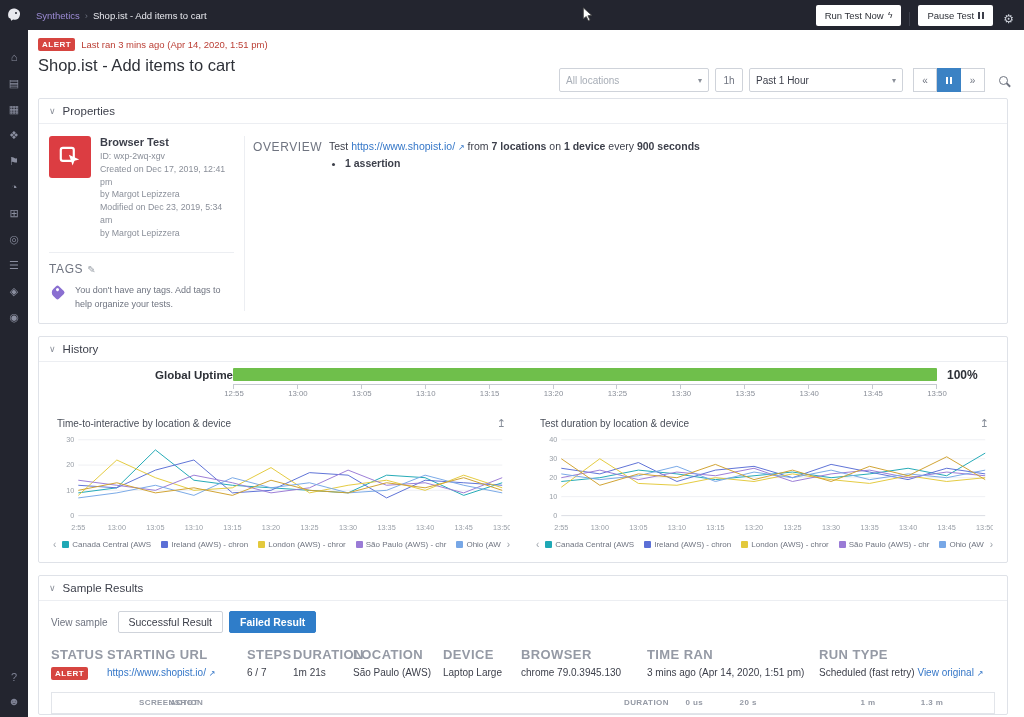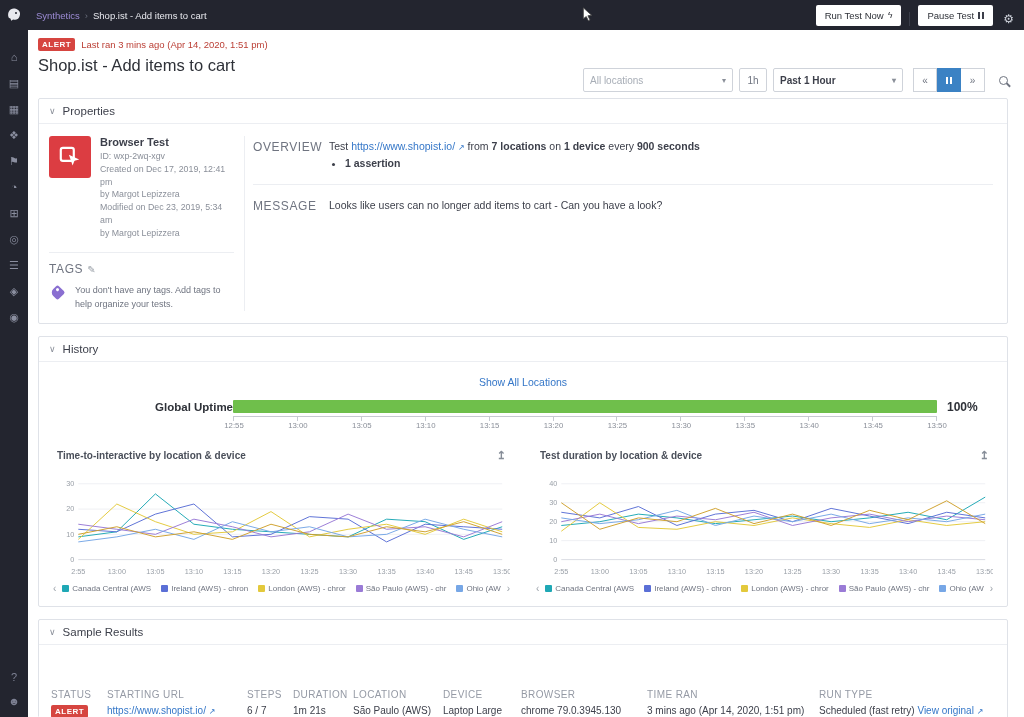--- a/index.html
+++ b/index.html
@@ -34,21 +34,21 @@
   
   .content { flex:1; overflow:hidden; background:#fff;border-radius:14px; }
   .page-head { display:flex; justify-content:space-between; padding:8px 16px 6px 10px; }
   .alert-row { display:flex; align-items:center; gap:6px; }
   .alert-badge { background:#d64540; color:#fff; font-size:8px; font-weight:bold; letter-spacing:.5px; padding:2px 4px; border-radius:2px; }
   .last-ran { color:#bb3f35; font-size:9.5px; }
   .page-title { font-size:16.5px; font-weight:500; color:#2e3138; margin-top:5px; }
   .ph-right { display:flex; align-items:center; gap:6px; margin-top:30px; }
   .select { border:1px solid #cfd3da; border-radius:2px; height:24px; display:flex; align-items:center; justify-content:space-between; padding:0 6px; font-size:10px; background:#fff; cursor:pointer; }
   .loc-select { width:150px; color:#a7adb6; }
-  .time-select { width:130px; color:#3c3f4a;font-weight:bold; }
+  .time-select { width:154px; color:#3c3f4a; }
   .caret { color:#8a8f99; font-size:8px; margin-left:6px; }
   .mini-box { border:1px solid #cfd3da; border-radius:2px; height:24px; width:28px; display:flex; align-items:center; justify-content:center; font-size:10px; color:#6f7480; cursor:pointer; background:#fff; }
   .pager { display:flex; margin-left:4px; }
   .pg { width:24px; height:24px; border:1px solid #cfd3da; background:#fff; color:#6f7480; font-size:10px; cursor:pointer; display:flex; align-items:center; justify-content:center; font-family:inherit; }
   .pg + .pg { border-left:none; }
   .pg-active { background:#3b82c4; border-color:#3b82c4; }
   .pg-active .pause-bars { margin:0; }
   .pg-active .pause-bars i { background:#fff; }
   .search { margin-left:8px; cursor:pointer; display:inline-flex; align-items:center; }
   .mag { width:9px; height:9px; border:1.5px solid #6f7480; border-radius:50%; position:relative; display:inline-block; }
@@ -93,38 +93,38 @@
   .uptime-row { display:flex; align-items:flex-start; padding:0 6px; }
   .uptime-label { width:176px; text-align:right; padding-right:0; font-size:11.5px; font-weight:bold; color:#2e3138; padding-top:1px; flex-shrink:0; }
   .uptime-mid { flex:1; }
   .uptime-bar { height:13px; background:#6fbf4b; border-radius:1px; }
   .uptime-axis { display:flex; justify-content:space-between; border-top:1px solid #c6cad1; height:17px; margin-top:3px; }
   .tick { position:relative; width:0; border-left:1px solid #c6cad1; height:4px; }
   .tick i { position:absolute; top:4px; left:0; transform:translateX(-50%); font-style:normal; font-size:7.8px; color:#8a8f99; white-space:nowrap; }
   .uptime-value { width:52px; padding-left:10px; font-size:12px; font-weight:bold; color:#2e3138; flex-shrink:0; }
   .charts-row { display:flex; gap:26px; margin-top:16px; padding:0 2px; }
   .chart-panel { flex:1; min-width:0; }
-  .chart-title-row { display:flex; justify-content:space-between; align-items:center; margin-bottom:14px; padding:0 4px;font-weight:bold; }
+  .chart-title-row { display:flex; justify-content:space-between; align-items:center; margin-bottom:2px; padding:0 4px; }
   .chart-title { font-size:10px; color:#4a4f5a; }
   .export { color:#868d98; font-size:11px; cursor:pointer; }
   .chart-svg { width:100%; height:auto; display:block; font-family:"Liberation Sans",sans-serif; }
   .legend { display:flex; align-items:center; gap:6px; margin-top:2px; overflow:hidden; }
   .lg-arrow { color:#9aa0a8; font-size:10px; cursor:pointer; flex-shrink:0; }
   .legend-items { display:flex; gap:10px; overflow:hidden; white-space:nowrap; flex:1; }
   .legend-item { display:inline-flex; align-items:center; gap:3px; font-size:8px; color:#6f7480; cursor:pointer; }
   .legend-swatch { width:7px; height:7px; border-radius:1px; display:inline-block; flex-shrink:0; }
 
   
   .sr-body { padding:10px 12px 0; }
   .tabs-row { display:flex; align-items:center; gap:6px; }
   .view-sample { font-size:10px; color:#6f7480; margin-right:4px; }
   .tab { font-size:10.5px; padding:4px 10px; border:1px solid #cfd3da; background:#fff; color:#3c3f4a; border-radius:2px; cursor:pointer; font-family:inherit; }
   .tab-active { background:#2f7dc9; border-color:#2f7dc9; color:#fff; font-weight:bold; }
   .summary-grid { display:grid; grid-template-columns:56px 140px 46px 60px 90px 78px 126px 172px 1fr; margin-top:14px; row-gap:5px; }
-  .sum-h { font-size:10px; font-weight:normal; color:#959aa5; letter-spacing:.4px;margin-top:20px; }
+  .sum-h { font-size:13px; font-weight:bold; color:#959aa5; letter-spacing:.4px; }
   .sum-v { font-size:10px; color:#3c3f4a; padding-right:8px; }
   .steps-table { margin-top:14px; border:1px solid #e2e5ea; border-bottom:none; }
   .st-head { display:flex; border-bottom:1px solid #e2e5ea; padding:5px 0 6px; font-size:8px; font-weight:bold; color:#959aa5; letter-spacing:.4px; }
   .st-col-idx { width:46px; flex-shrink:0; display:flex; justify-content:center; gap:3px; }
   .st-col-shot { width:72px; flex-shrink:0;padding-left:41px; }
   .st-col-action { flex:1; min-width:0; }
   .st-col-res { width:112px; flex-shrink:0; }
   .st-col-dur { width:52px; flex-shrink:0; text-align:right; padding-right:8px; }
   .st-col-bar { width:318px; flex-shrink:0; position:relative; }
   .scale-tick { position:absolute; top:0; }
@@ -261,35 +261,30 @@
           <div class="props-right">
             <div class="prop-row">
               <div class="mini-label">OVERVIEW</div>
               <div class="prop-content">
                 <div class="ov-line"><span>Test </span><a class="link"><span>https://www.shopist.io/</span> <span class="ext">↗</span></a><span> from </span><b>7 locations</b><span> on </span><b>1 device</b><span> every </span><b>900 seconds</b></div>
                 <ul class="ov-bullets">
                     <li><b>1 assertion</b></li>
                   </ul>
               </div>
             </div>
-            <div class="prop-row msg-row">
-              <div class="mini-label">MESSAGE</div>
-              <div class="prop-content">Looks like users can no longer add items to cart - Can you have a look?</div>
-            </div>
           </div>
         </div>
       </section>
 
       <section class="card">
         <div class="card-head">
           <span class="chev">∨</span>
           <span class="card-title">History</span>
         </div>
         <div class="hist-body">
-          <div class="show-all"><a>Show All Locations</a></div>
           <div class="uptime-row">
             <div class="uptime-label">Global Uptime</div>
             <div class="uptime-mid">
               <div class="uptime-bar"></div>
               <div class="uptime-axis">
                 <span class="tick">
                     <i>12:55</i>
                   </span>
                 <span class="tick">
                     <i>13:00</i>
@@ -454,20 +449,25 @@
           </div>
         </div>
       </section>
 
       <section class="card">
         <div class="card-head">
           <span class="chev">∨</span>
           <span class="card-title">Sample Results</span>
         </div>
         <div class="sr-body">
+          <div class="tabs-row">
+            <span class="view-sample">View sample</span>
+            <button class="tab">Successful Result</button>
+            <button class="tab tab-active">Failed Result</button>
+          </div>
 
           <div class="summary-grid">
             <span class="sum-h">STATUS</span>
             <span class="sum-h">STARTING URL</span>
             <span class="sum-h">STEPS</span>
             <span class="sum-h">DURATION</span>
             <span class="sum-h">LOCATION</span>
             <span class="sum-h">DEVICE</span>
             <span class="sum-h">BROWSER</span>
             <span class="sum-h">TIME RAN</span>

